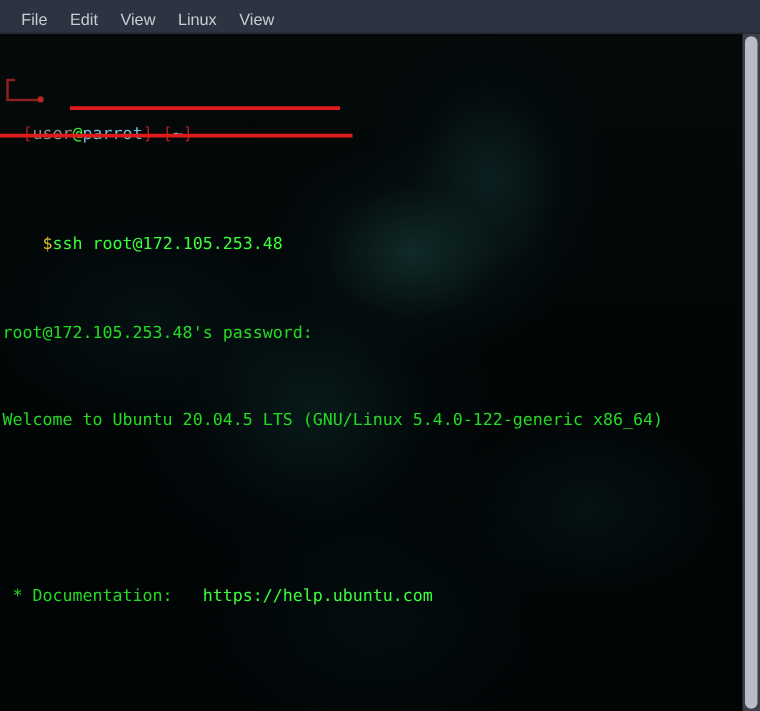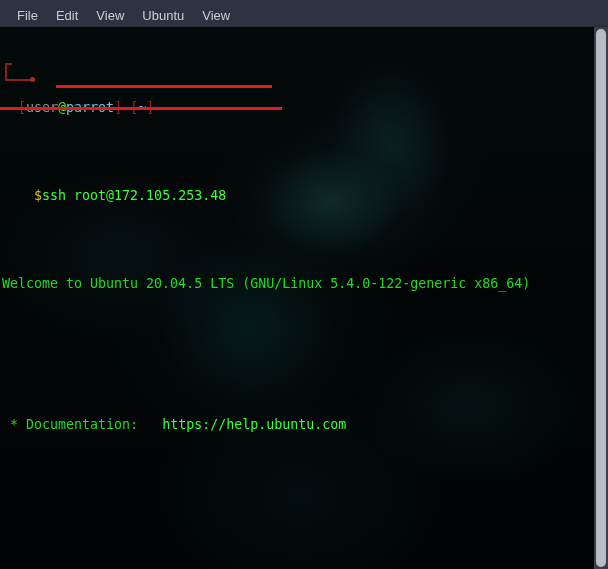--- a/index.html
+++ b/index.html
@@ -147,21 +147,21 @@
 </style>
 </head>
 <body>
 
 <div class="window">
 
   <div class="menubar">
     <div class="menu-item">File</div>
     <div class="menu-item">Edit</div>
     <div class="menu-item">View</div>
-    <div class="menu-item">Ubuntu</div>
+    <div class="menu-item">Linux</div>
     <div class="menu-item">View</div>
   </div>
 
   <div class="term-wrap">
     <div class="wallpaper"></div>
 
     <div class="prompt-deco" id="deco-top"></div>
     <div class="prompt-deco" id="deco-vert"></div>
     <div class="prompt-deco" id="deco-bot"></div>
     <div class="prompt-deco" id="deco-dot"></div>
@@ -170,20 +170,21 @@
     <div class="annot" id="annot-2"></div>
 
     <div class="screen">
 
       
       <div class="line"><span style="visibility:hidden">  </span><span class="red">[</span><span class="grayg">user</span><span class="gb">@</span><span class="cyan">parrot</span><span class="red">]</span><span class="red">-</span><span class="red">[</span><span class="cyan">~</span><span class="red">]</span></div>
 
       
       <div class="line"><span style="visibility:hidden">    </span><span class="yellow">$</span><span class="gb">ssh root@172.105.253.48</span></div>
 
+      <div class="line"><span class="g">root@172.105.253.48's password:</span></div>
 
       <div class="line"><span class="g">Welcome to Ubuntu 20.04.5 LTS (GNU/Linux 5.4.0-122-generic x86_64)</span></div>
 
       <div class="blank"></div>
 
       <div class="line"><span class="g"> * Documentation:</span><span style="visibility:hidden">   </span><span class="gb">https://help.ubuntu.com</span></div>
 
 
       
 

